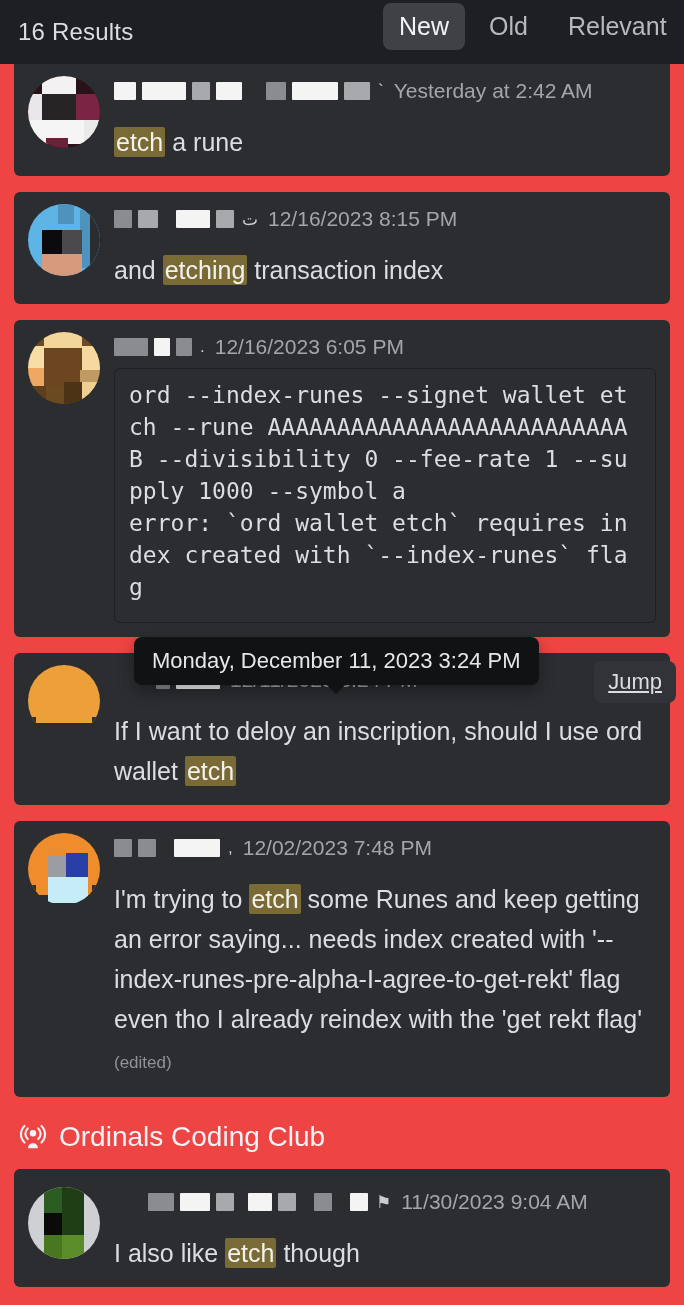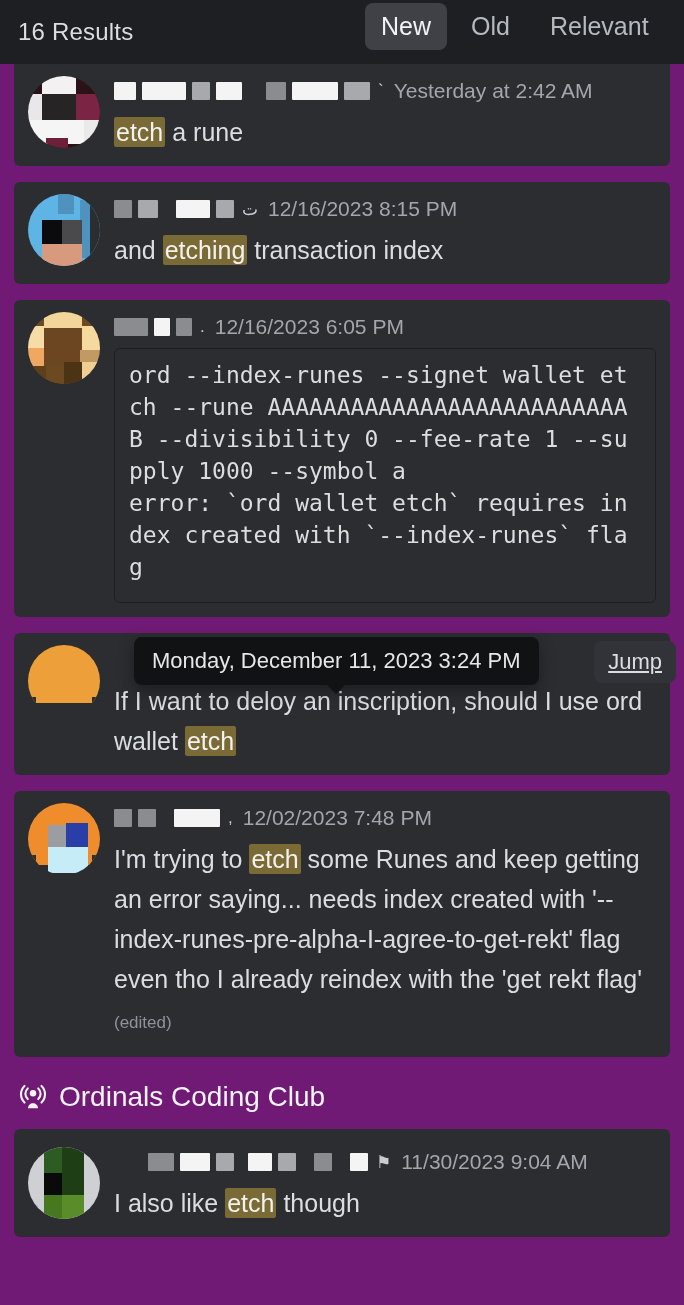--- a/index.html
+++ b/index.html
@@ -2,35 +2,35 @@
 <html><head>
 <meta charset="utf-8">
 <style>
   * { box-sizing: border-box; margin: 0; padding: 0; }
   html, body {
     width: 684px; height: 1305px;
     background: #1e1f22;
     font-family: "Liberation Sans", sans-serif;
     overflow: hidden;
   }
-  #root { position: relative; width: 684px; height: 1305px; background: #701a75; }
+  #root { position: relative; width: 684px; height: 1305px; background: #ef4444; }
 
   
   .search-header {
     position: absolute; top: 0; left: 0; width: 684px; height: 64px;
     background: #1e1f22;
     display: flex; align-items: center;
   }
   .results-count {
     margin-left: 18px;
     color: #dbdee1; font-size: 24px; letter-spacing: .2px;
     white-space: nowrap;
   }
   .sort-tabs {
-    position: absolute; left: 365px; top: 3px;
+    position: absolute; left: 383px; top: 3px;
     display: flex; align-items: center; gap: 8px;
   }
   .sort-tab {
     color: #b5bac1; font-size: 25px;
     padding: 9px 16px; border-radius: 8px;
     white-space: nowrap;
   }
   .sort-tab.active { background: #3f4147; color: #f2f3f5; }
 
   
@@ -68,21 +68,21 @@
   .r-white { background: #f4f4f5; }
   .r-gray  { background: #a8a9ad; }
   .r-dgray { background: #8a8c90; }
   .badge-tick { color: #c9ccd1; font-size: 17px; margin: 0 6px 0 2px; }
   .timestamp {
     color: #a3a6aa; font-size: 21px; white-space: nowrap; margin-left: 4px;
   }
 
   .msg-text {
     color: #dbdee1; font-size: 25px; line-height: 40px;
-    margin-top: 8px; word-wrap: break-word;
+    margin-top: 18px; word-wrap: break-word;
   }
   .hl { background: #7a6a36; color: #f3f2ee; border-radius: 2px; padding: 1px 2px; }
   .edited { color: #8f9296; font-size: 17px; }
 
   
   .codeblock {
     margin-top: 8px;
     background: #2b2d31;
     border: 1px solid #1e1f22;
     border-radius: 6px;

